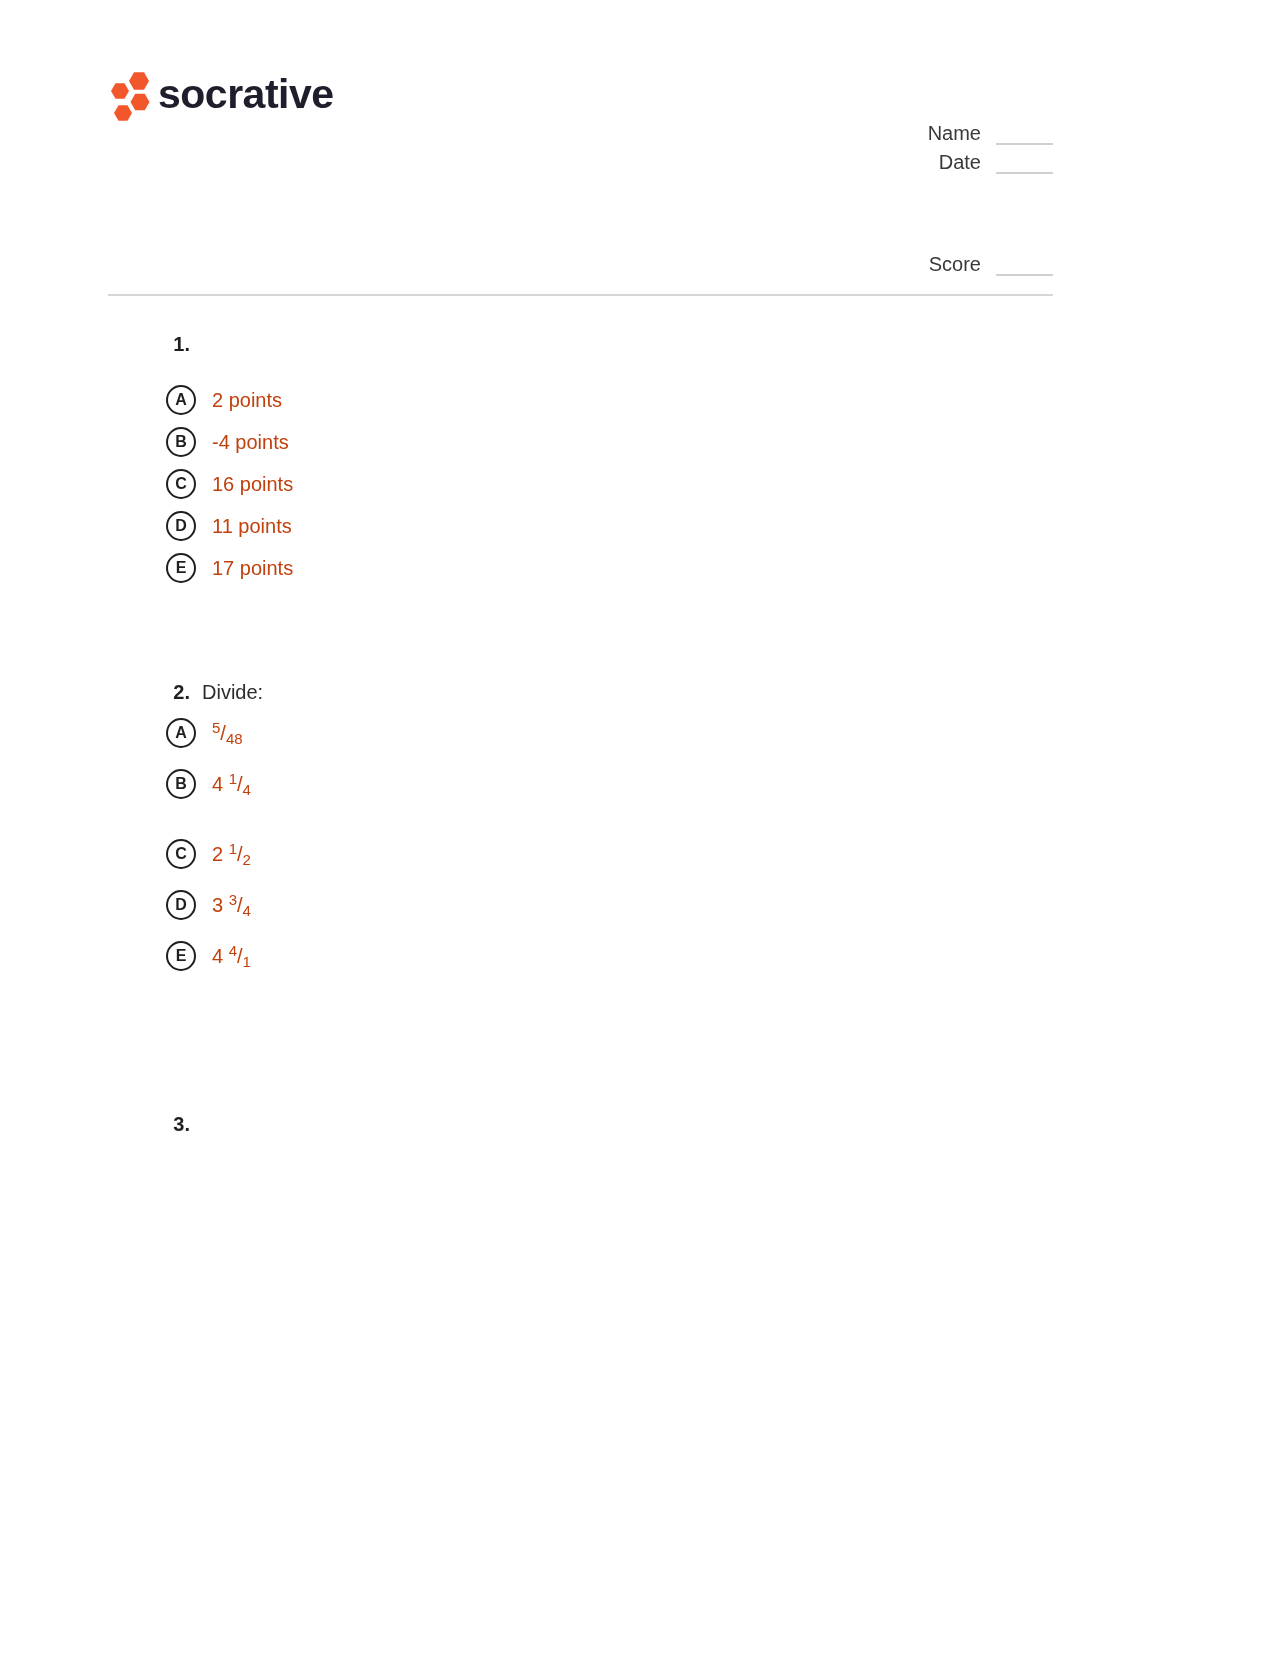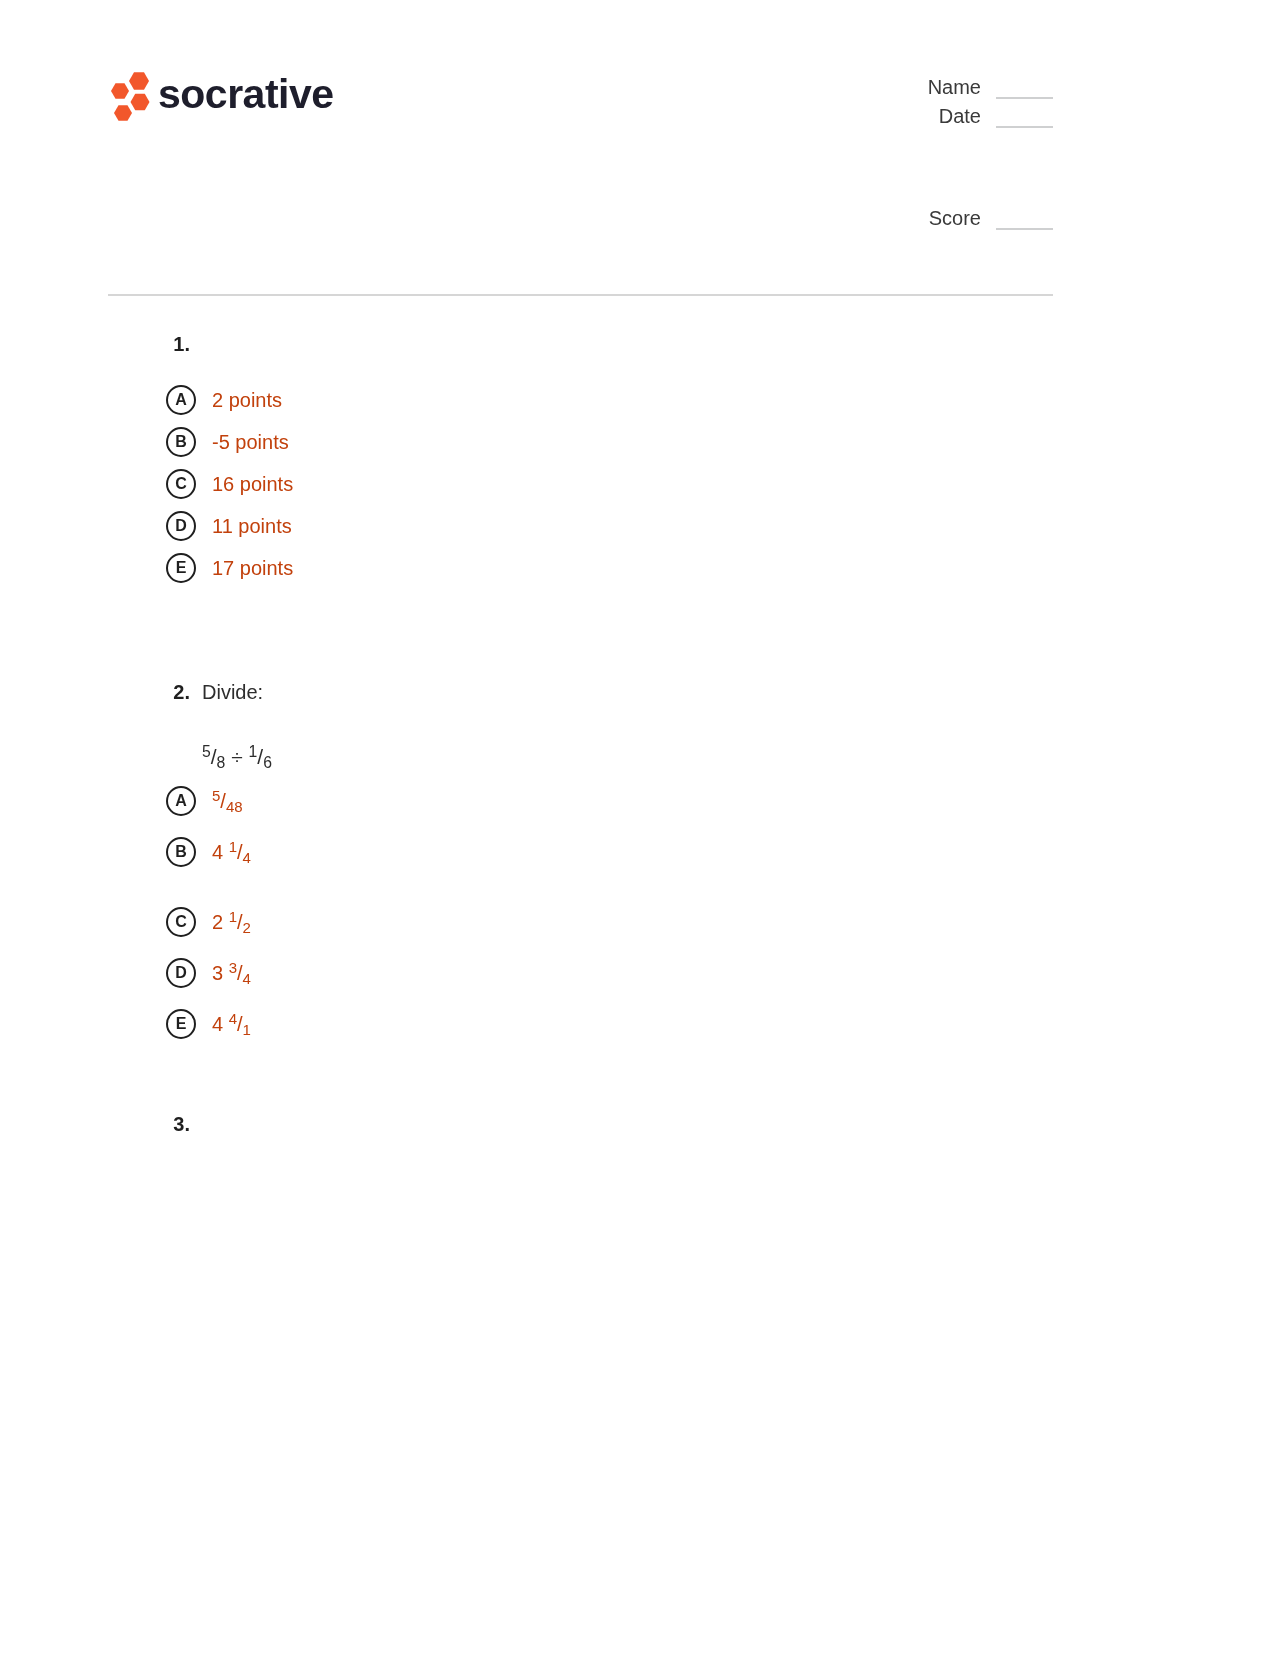--- a/index.html
+++ b/index.html
@@ -16,21 +16,21 @@
   .logo svg{display:block;}
   .wordmark{
     position:absolute;left:158px;top:70px;
     font-size:41px;font-weight:700;line-height:48px;
     letter-spacing:-0.5px;color:#1e1e2c;
   }
   
   .frow{
     position:absolute;left:870px;width:293px;
     display:flex;align-items:center;
-    font-size:20px;color:#3a3a3a;
+    font-size:20px;color:#3a3a3a;margin-top:46px;
   }
   .flabel{width:111px;text-align:right;line-height:24px;}
   .fline{flex:1;margin-left:15px;height:22px;border-bottom:2px solid #cfd0d1;}
   
   .title{
     position:absolute;left:108px;top:152px;width:770px;
     font-size:43px;line-height:56px;font-weight:700;
     letter-spacing:-0.5px;color:#1c1c2e;
   }
   .divider{position:absolute;left:108px;top:294px;width:1068px;height:2px;background:#d6d6d6;}
@@ -102,21 +102,21 @@
     <div class="q-row">
       <div class="q-num">1.</div>
     </div>
     <div class="q-options">
       <div class="option-row">
         <span class="bubble">A</span>
         <span class="option-label">2 points</span>
       </div>
       <div class="option-row">
         <span class="bubble">B</span>
-        <span class="option-label">-5 points</span>
+        <span class="option-label">-4 points</span>
       </div>
       <div class="option-row">
         <span class="bubble">C</span>
         <span class="option-label">16 points</span>
       </div>
       <div class="option-row">
         <span class="bubble">D</span>
         <span class="option-label">11 points</span>
       </div>
       <div class="option-row">
@@ -124,21 +124,20 @@
         <span class="option-label">17 points</span>
       </div>
     </div>
   </section>
 
   <section class="question" style="top:678px">
     <div class="q-row">
       <div class="q-num">2.</div>
       <div class="q-prompt">Divide:</div>
     </div>
-    <div class="q-expression"><sup class="m-sup">5</sup>/<sub class="m-sub">8</sub> ÷ <sup class="m-sup">1</sup>/<sub class="m-sub">6</sub></div>
     <div class="q-options q2-opts">
       <div class="option-row">
         <span class="bubble">A</span>
         <span class="option-label"><sup class="m-sup">5</sup>/<sub class="m-sub">48</sub></span>
       </div>
       <div class="option-row">
         <span class="bubble">B</span>
         <span class="option-label">4 <sup class="m-sup">1</sup>/<sub class="m-sub">4</sub></span>
       </div>
       <div class="option-row gap-top">

